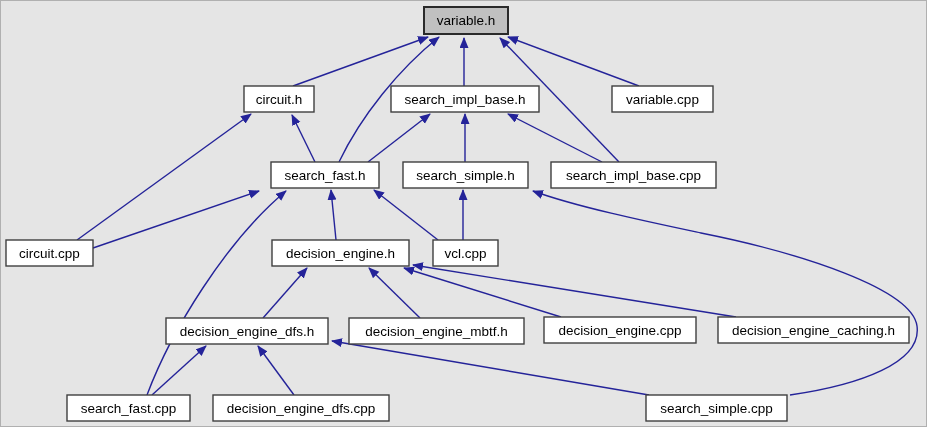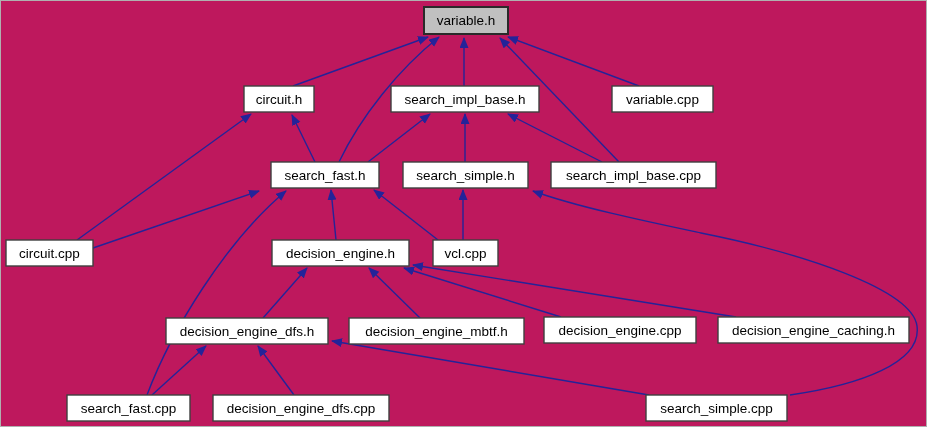--- a/index.html
+++ b/index.html
@@ -5,21 +5,21 @@
   html, body {
     margin: 0;
     padding: 0;
     background: #ffffff;
     font-family: "Liberation Sans", sans-serif;
   }
   #graph-wrap {
     width: 927px;
     height: 427px;
     position: relative;
-    background: #be185d;
+    background: #e5e5e5;
     border: 1px solid #b0b0b0;
     box-sizing: border-box;
     overflow: hidden;
   }
   #graph-svg { display: block; }
   .node-rect {
     fill: #ffffff;
     stroke: #3f3f3f;
     stroke-width: 1.4;
   }

